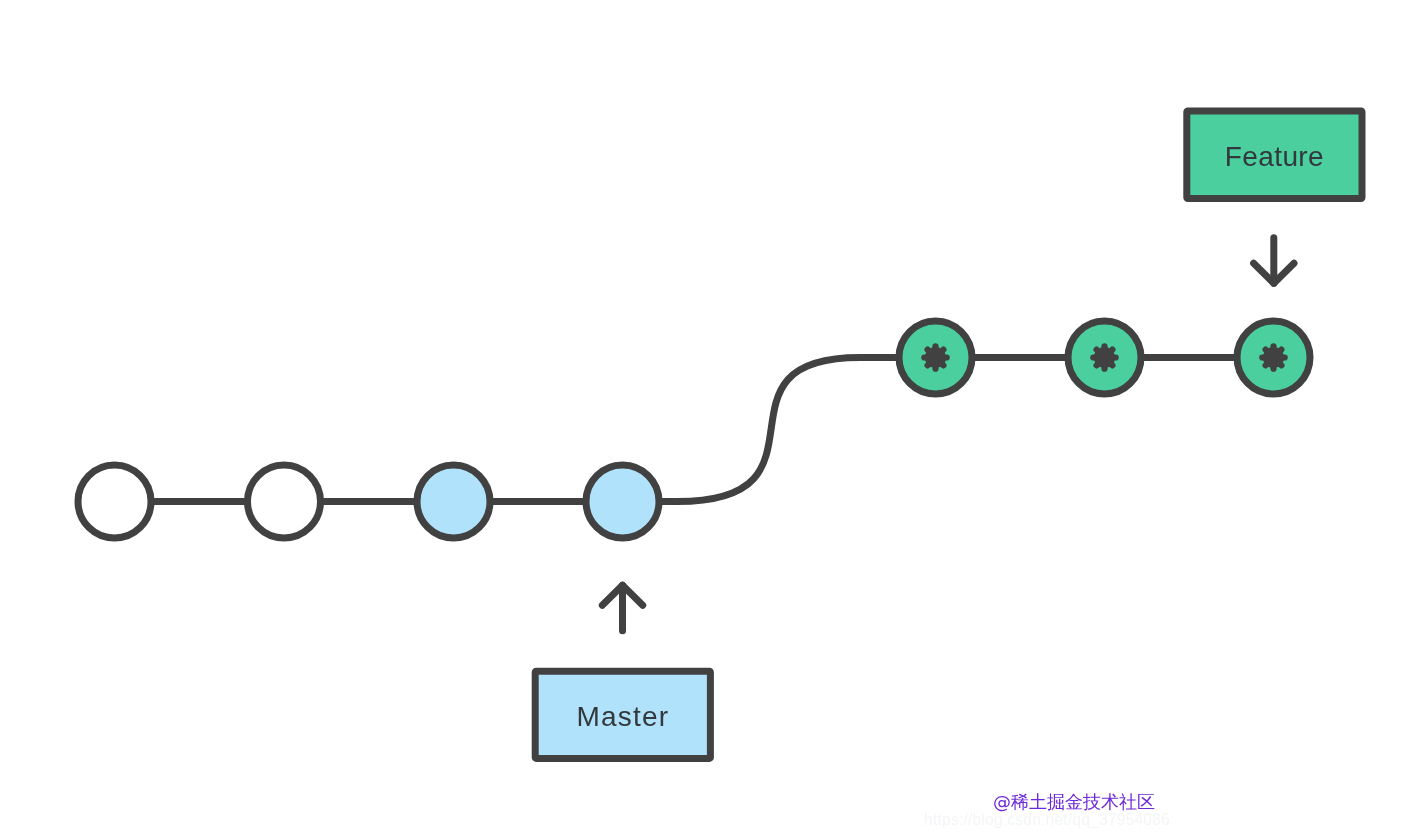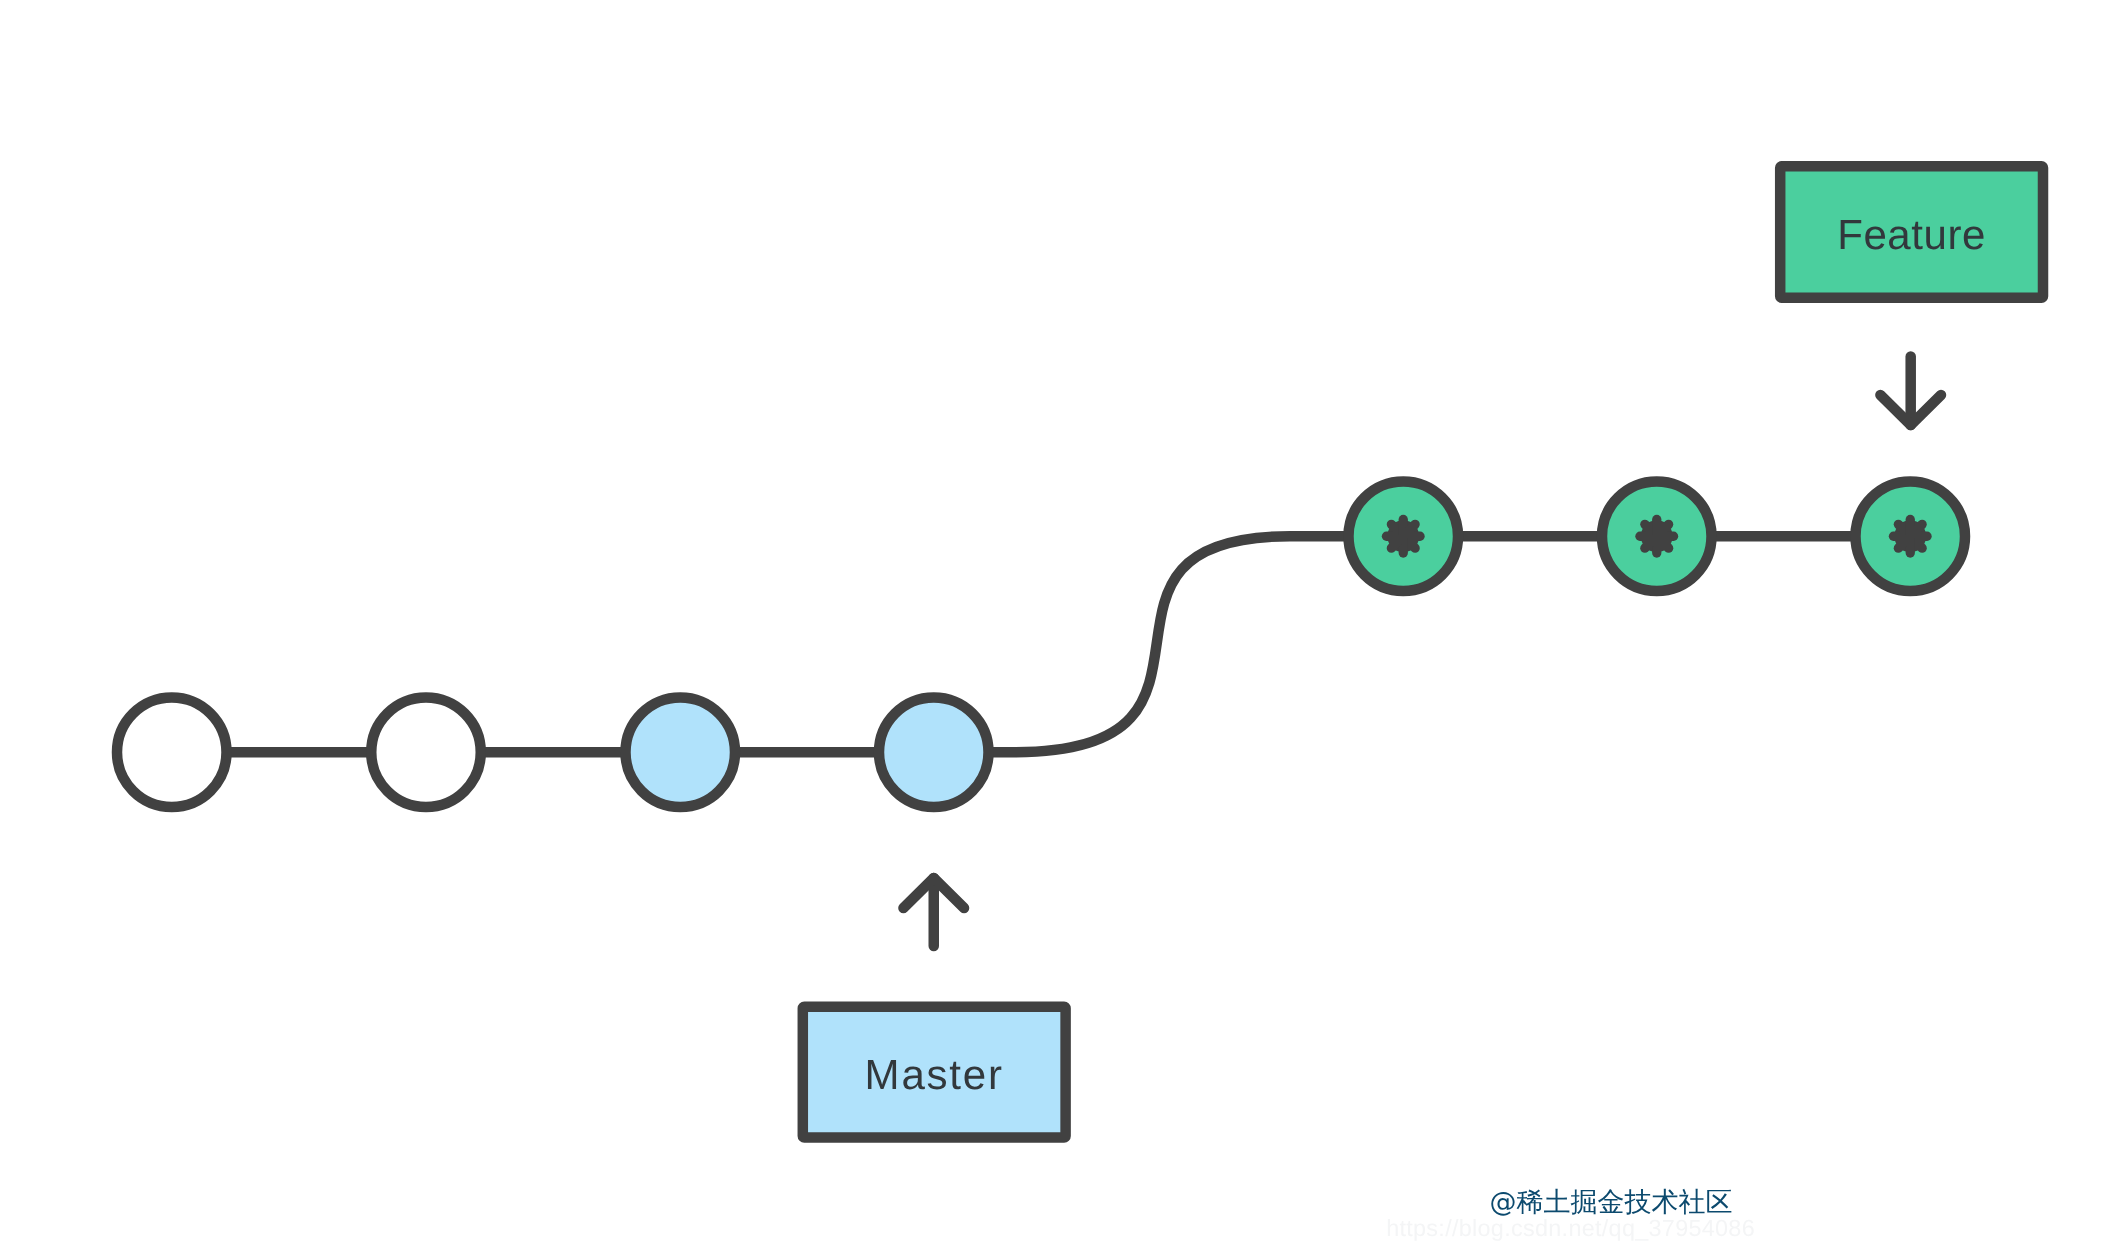--- a/index.html
+++ b/index.html
@@ -7,21 +7,21 @@
   body {
     width:1404px; height:838px;
     background:#ffffff;
     font-family:"Liberation Sans", sans-serif;
     overflow:hidden;
   }
   #stage { position:relative; width:1179px; height:838px; }
   svg.diagram { position:absolute; left:0; top:0; width:1404px; height:838px; display:block; }
   .wm { position:absolute; white-space:nowrap; }
   .wm-main { right:24px; top:793px; font-size:18px; line-height:18px;
-             color:#0c4a6e; letter-spacing:0px; font-family:"DejaVu Sans", sans-serif; }
+             color:#6d28d9; letter-spacing:0px; font-family:"DejaVu Sans", sans-serif; }
   .wm-url  { right:9px;  top:812px; font-size:15.6px; line-height:16px;
              color:#f4f5f6; letter-spacing:0.2px; font-family:"Liberation Sans", sans-serif; }
 </style>
 </head>
 <body>
 
 <div id="stage">
   <svg class="diagram" viewBox="0 0 1404 838">
       <g>
         <line x1="114.5" y1="501.5" x2="284" y2="501.5" stroke="#414141" stroke-width="7" stroke-linecap="butt"></line>

